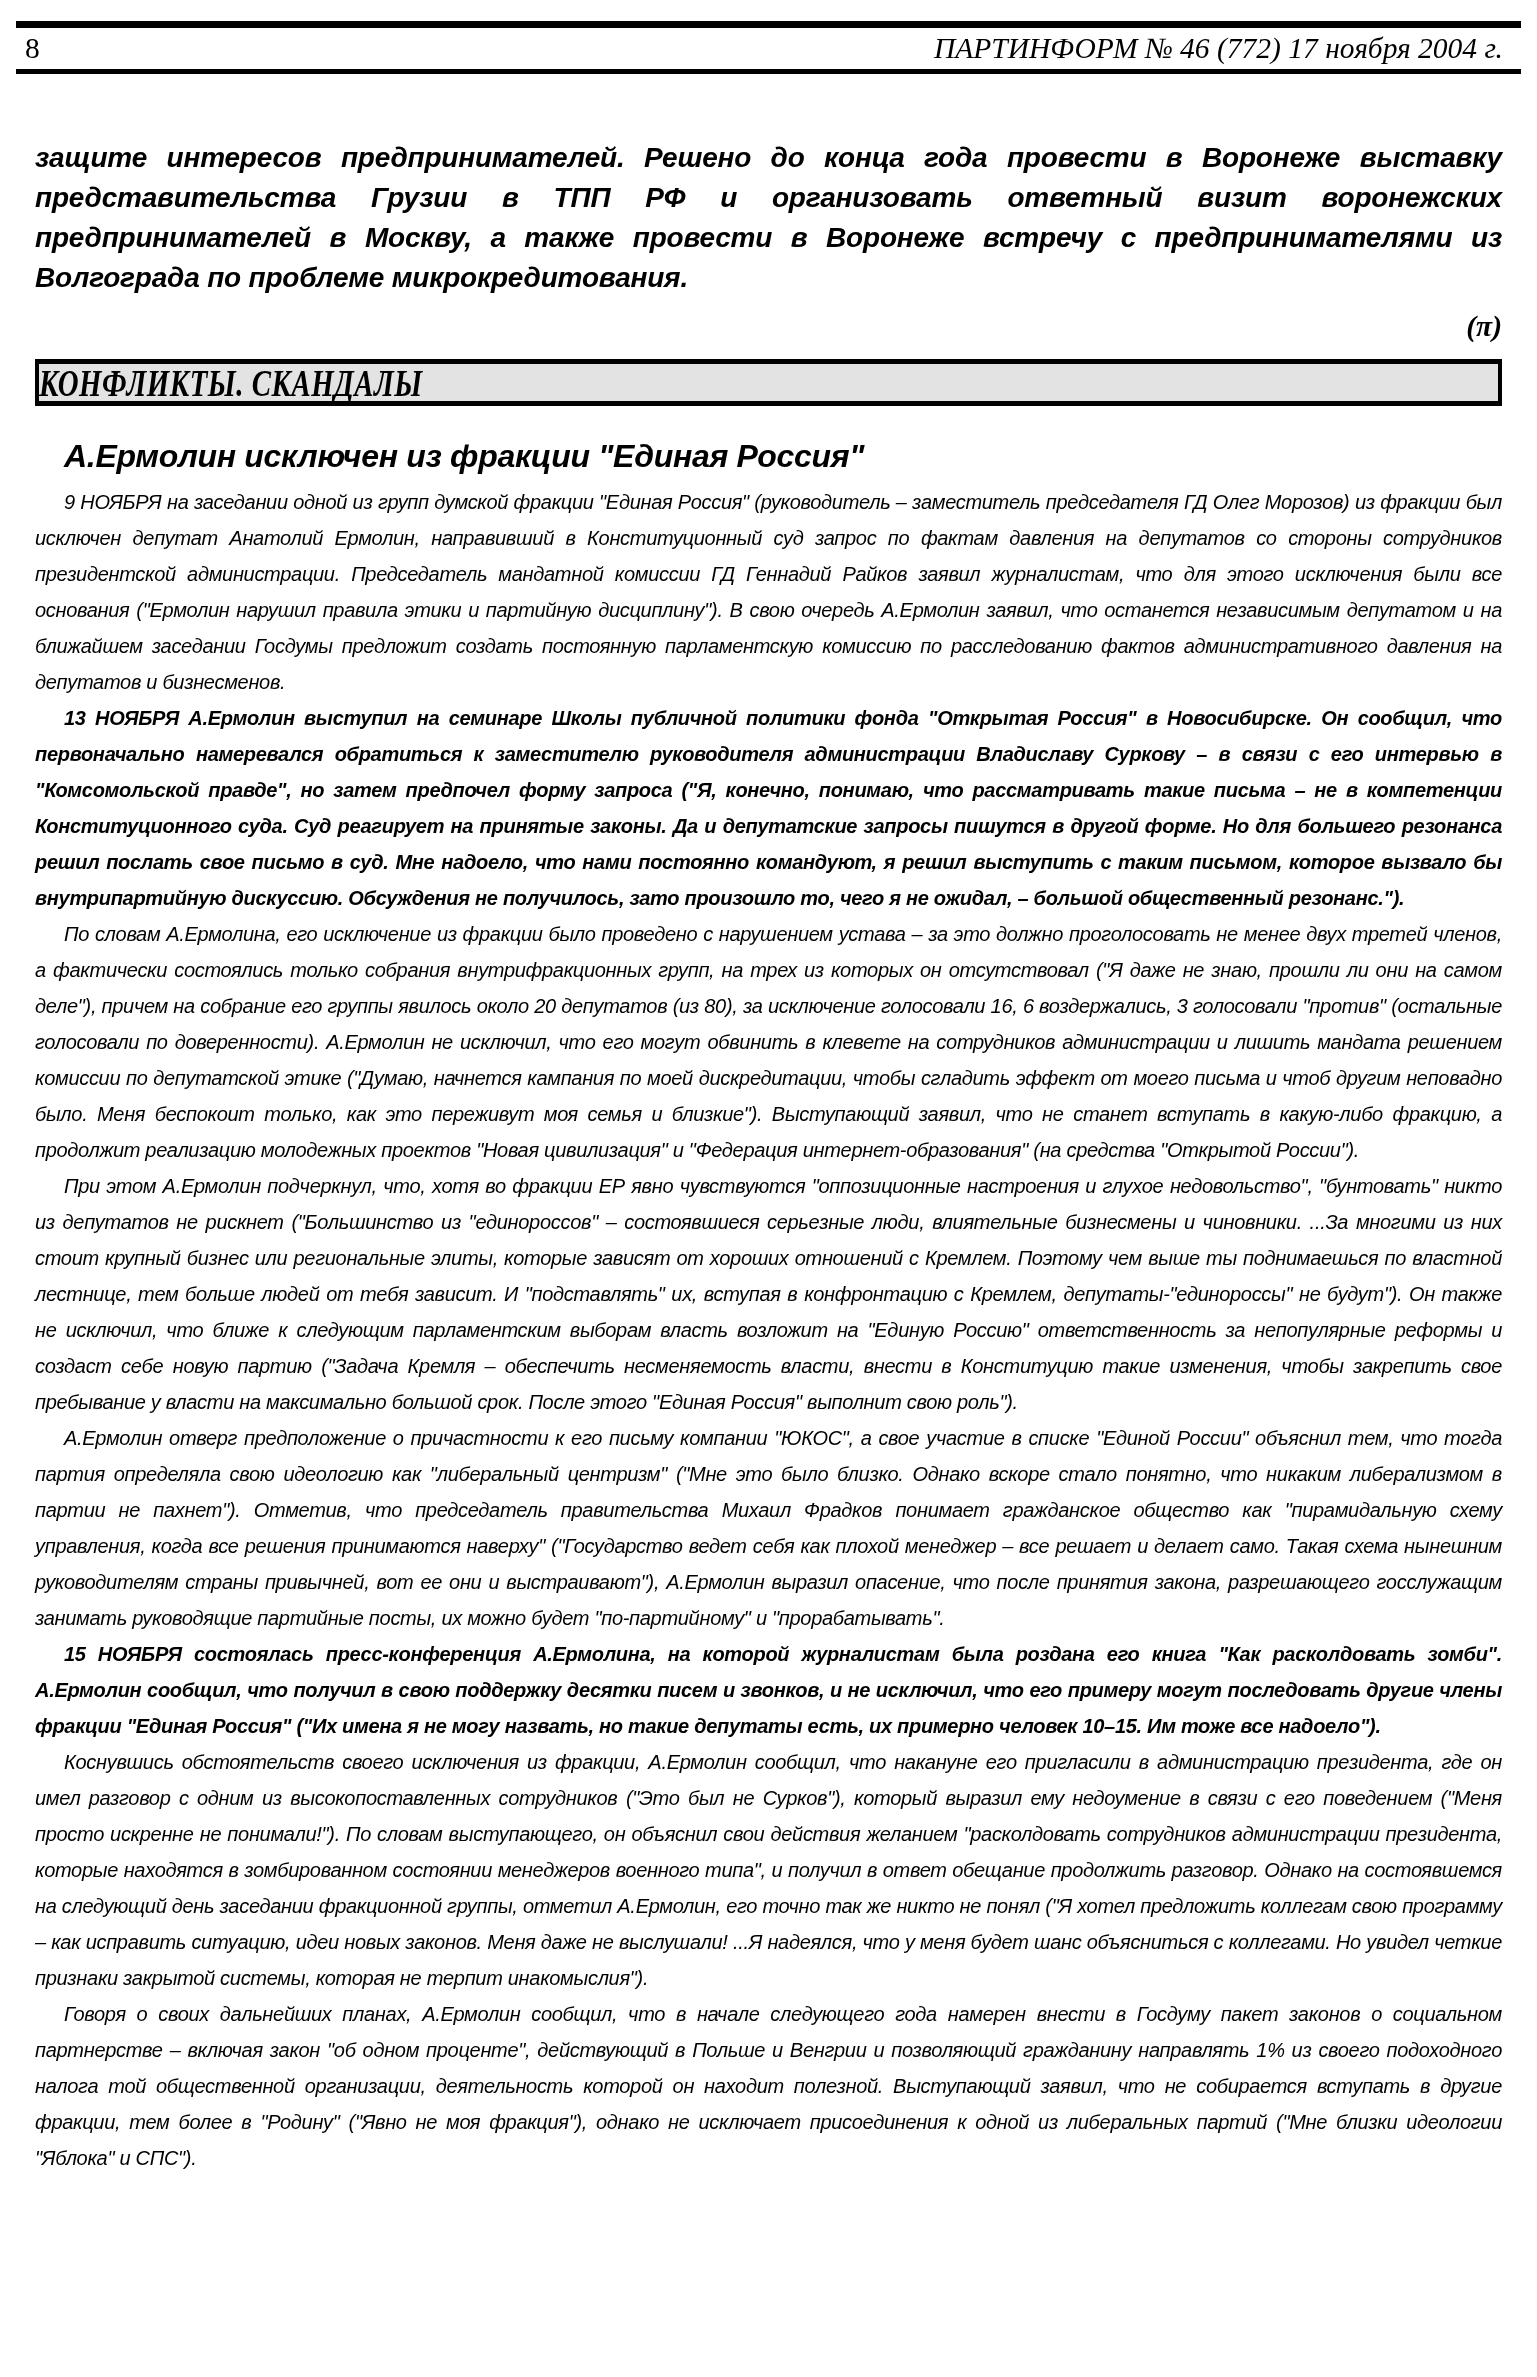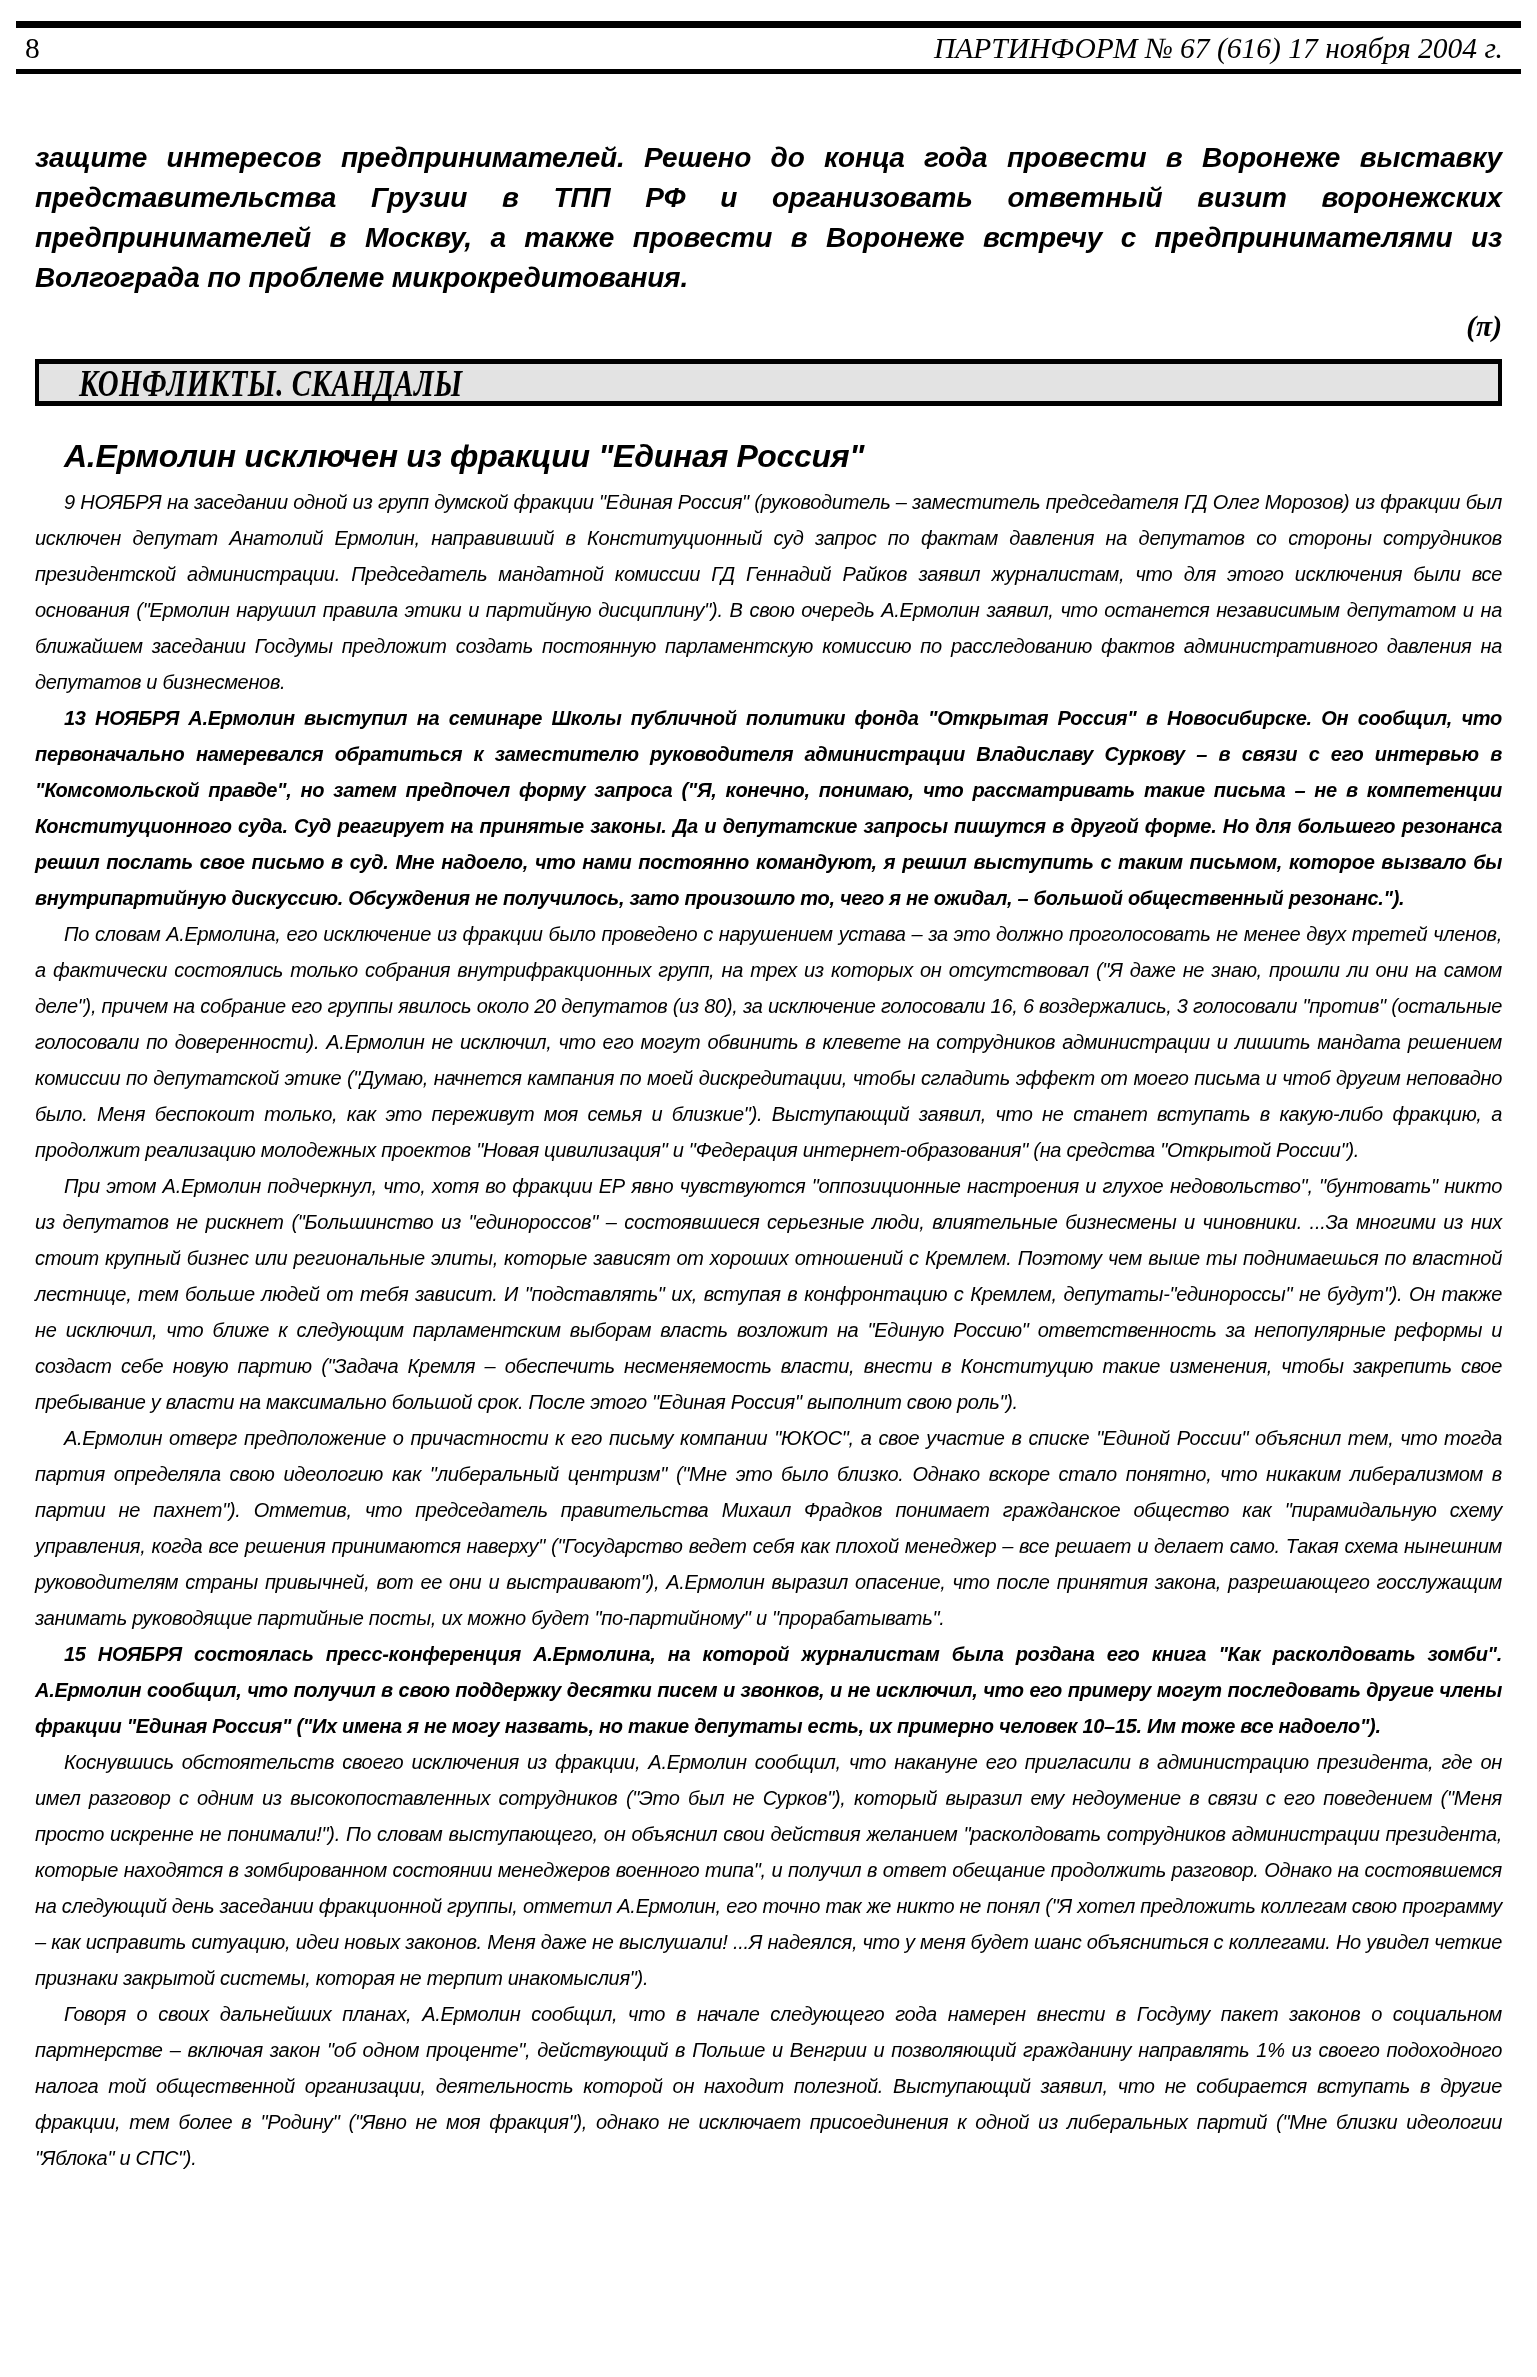--- a/index.html
+++ b/index.html
@@ -47,21 +47,20 @@
   }
   .banner {
     margin-top: 16.7px;
     border: 4.5px solid #000;
     border-top-width: 5.1px;
     border-bottom-width: 5.8px;
     background: #e3e3e3;
     height: 37px;
     display: flex;
     align-items: center;
-    padding-left: 40px;
   }
   .banner-text {
     display: inline-block;
     font-family: "Liberation Serif", serif;
     font-weight: bold;
     font-size: 37px;
     letter-spacing: 0.6px;
     transform: scaleX(0.78) scaleY(1.05);
     transform-origin: left center;
     white-space: nowrap;
@@ -83,21 +82,21 @@
   }
   .body.bold { font-weight: bold; }
 </style>
 </head>
 <body>
 
 <div class="page">
 
   <div class="header">
     <span class="page-number">8</span>
-    <span class="masthead">ПАРТИНФОРМ № 67 (616) 17 ноября 2004 г.</span>
+    <span class="masthead">ПАРТИНФОРМ № 46 (772) 17 ноября 2004 г.</span>
   </div>
 
   <div class="content">
 
     <p class="lead">защите интересов предпринимателей. Решено до конца года провести в Воронеже выставку представительства Грузии в ТПП РФ и организовать ответный визит воронежских предпринимателей в Москву, а также провести в Воронеже встречу с предпринимателями из Волгограда по проблеме микрокредитования.</p>
     <div class="endmark">(π)</div>
 
     <div class="banner">
       <span class="banner-text">КОНФЛИКТЫ. СКАНДАЛЫ</span>
     </div>

